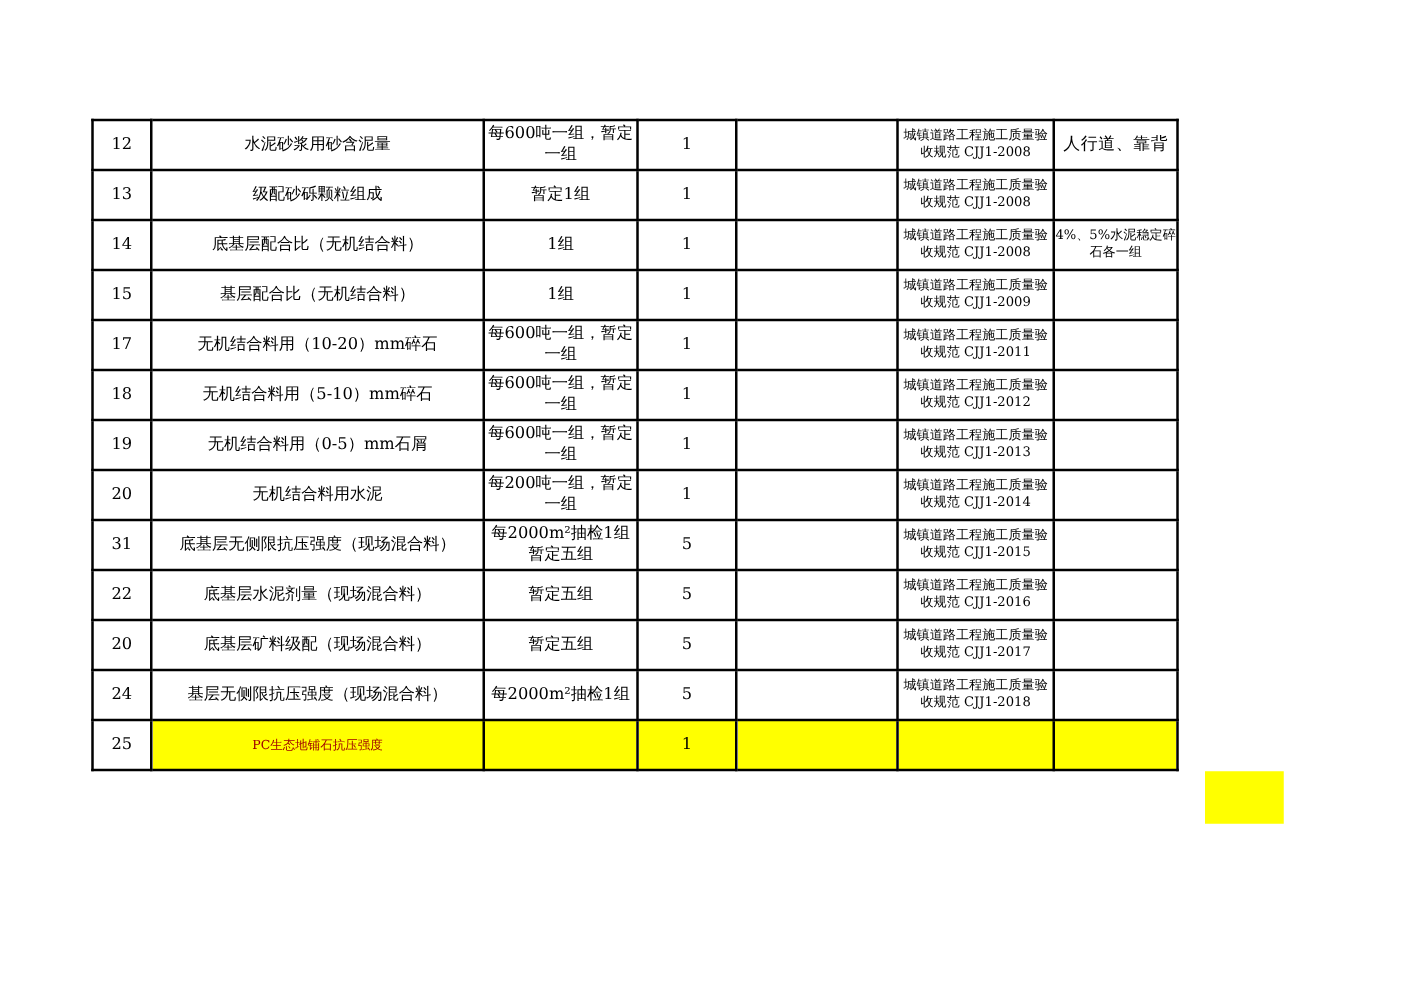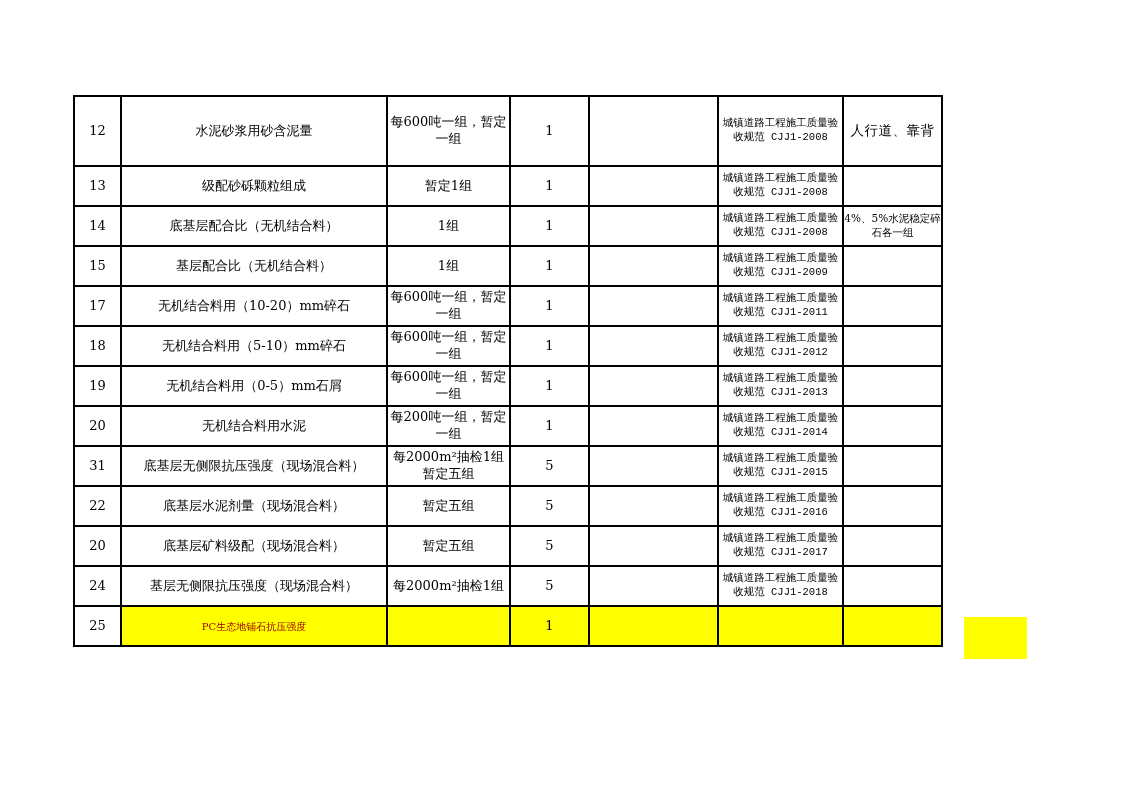--- a/index.html
+++ b/index.html
@@ -31,23 +31,23 @@
     padding: 0;
     line-height: 1.3;
     overflow: hidden;
     word-break: break-all;
   }
   .col-no       { width: 45px;  font-size: 13px; }
   .col-item     { width: 264px; font-size: 13px; }
   .col-frequency{ width: 121px; font-size: 13px; padding: 0 6px; margin-left: 28px; }
   .col-count    { width: 77px;  font-size: 13px; }
   .col-blank    { width: 127px; }
-  .col-standard { width: 123px; font-size: 10.5px; padding: 0 4px; line-height: 1.45; font-family: Liberation Mono, monospace; }
+  .col-standard { width: 123px; font-size: 10.5px; padding: 0 4px; line-height: 1.45; }
   .col-remark   { width: 93px;  font-size: 10.5px; padding: 0 6px; line-height: 1.45; }
-  tr:first-child .col-remark { font-size: 13.5px; letter-spacing: 0.5px; padding: 15px 2px; }
+  tr:first-child .col-remark { font-size: 13.5px; letter-spacing: 0.5px; padding: 0 2px; }
   tr.hl td:not(.col-no) { background: var(--hl, #ffff00); }
   tr.hl .col-item { color: var(--hltext, #a00000); font-size: 10px; }
   .yellow-overflow {
     position: absolute;
     left: 964px;
     top: 617px;
     width: 63px;
     height: 42px;
     background: var(--hl, #ffff00);
   }

